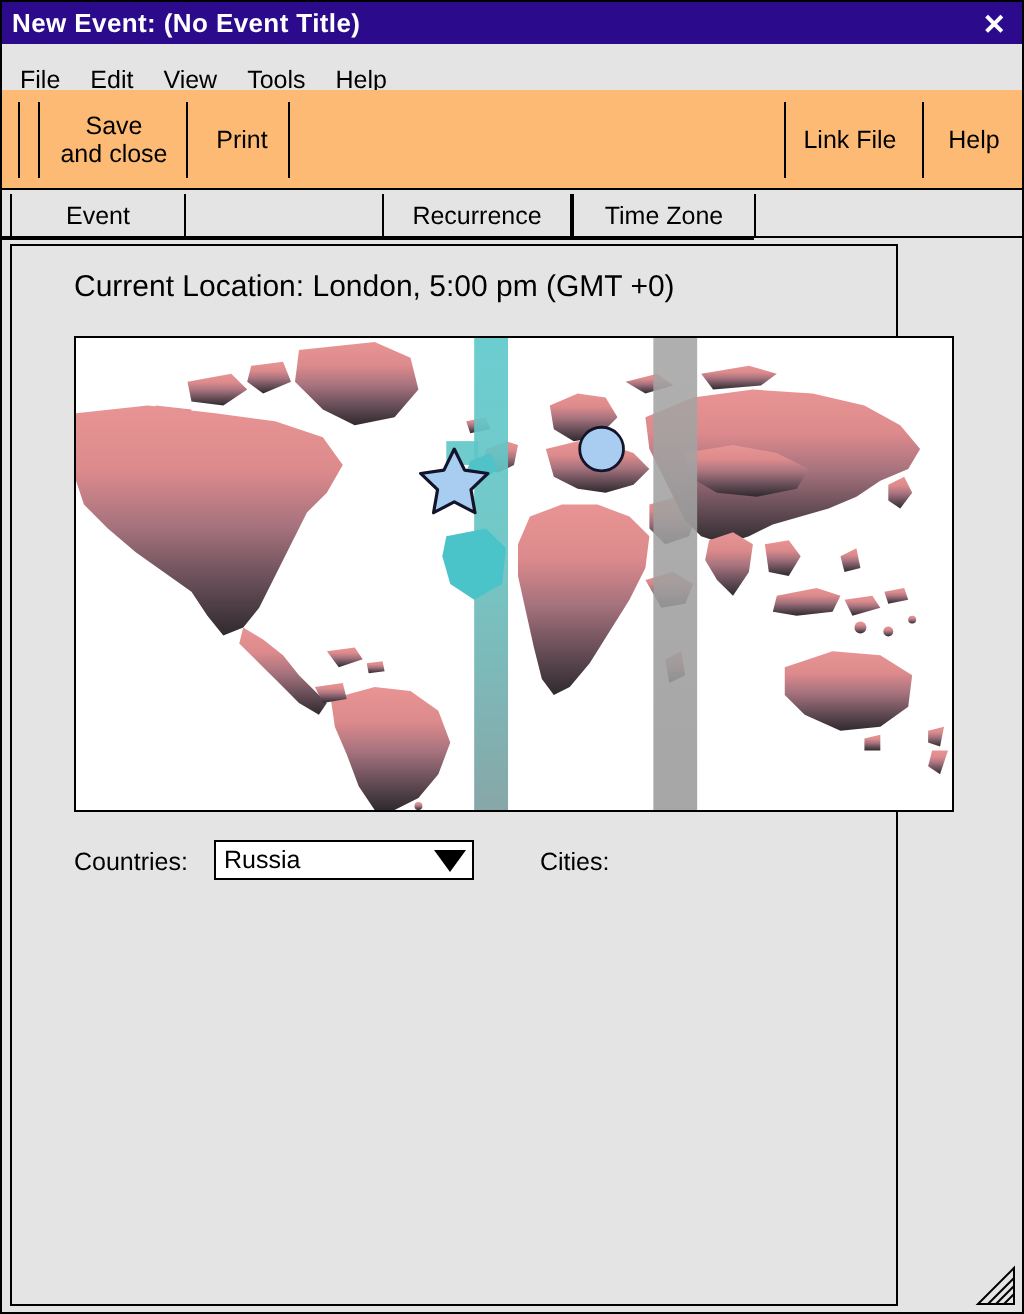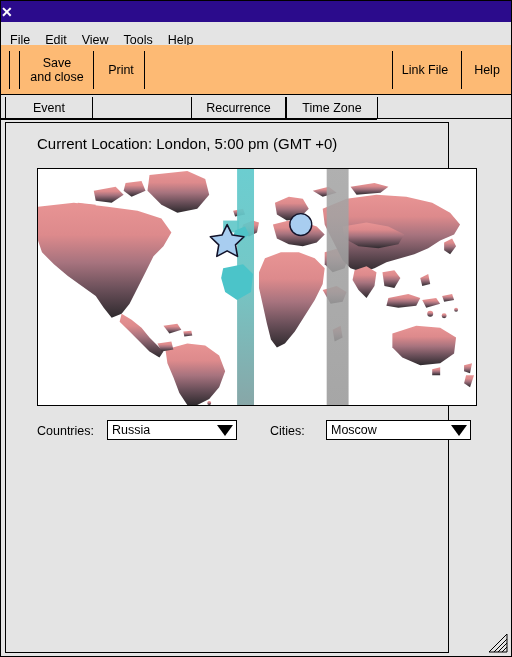--- a/index.html
+++ b/index.html
@@ -235,20 +235,21 @@
     height: 22px;
     cursor: nwse-resize;
   }
 </style>
 </head>
 <body>
 
 <div id="app">
 
   <div class="titlebar">
+    <div class="titlebar-text">New Event: (No Event Title)</div>
     <div class="titlebar-close">✕</div>
   </div>
 
   <div class="menubar">
     <div class="menu-item">File</div>
     <div class="menu-item">Edit</div>
     <div class="menu-item">View</div>
     <div class="menu-item">Tools</div>
     <div class="menu-item">Help</div>
   </div>
@@ -403,26 +404,20 @@
     <div class="field-row">
       <div class="field-label" style="left:31px">Countries:</div>
       <div class="combo" style="left:101px; width:130px">
         <span class="combo-value">Russia</span>
         <span class="combo-arrow">
             <span></span>
           </span>
       </div>
 
       <div class="field-label" style="left:264px">Cities:</div>
-      <div class="combo" style="left:320px; width:145px">
-        <span class="combo-value">Moscow</span>
-        <span class="combo-arrow">
-            <span></span>
-          </span>
-      </div>
     </div>
 
   </div>
 
   <div class="grip">
     <svg width="22" height="22" viewBox="0 0 22 22">
       <path d="M20,2 L20,20 L2,20 Z" fill="none" stroke="#000" stroke-width="1"></path>
       <path d="M7,20 L20,7 M11,20 L20,11 M15,20 L20,15" stroke="#000" stroke-width="1" fill="none"></path>
     </svg>
   </div>

